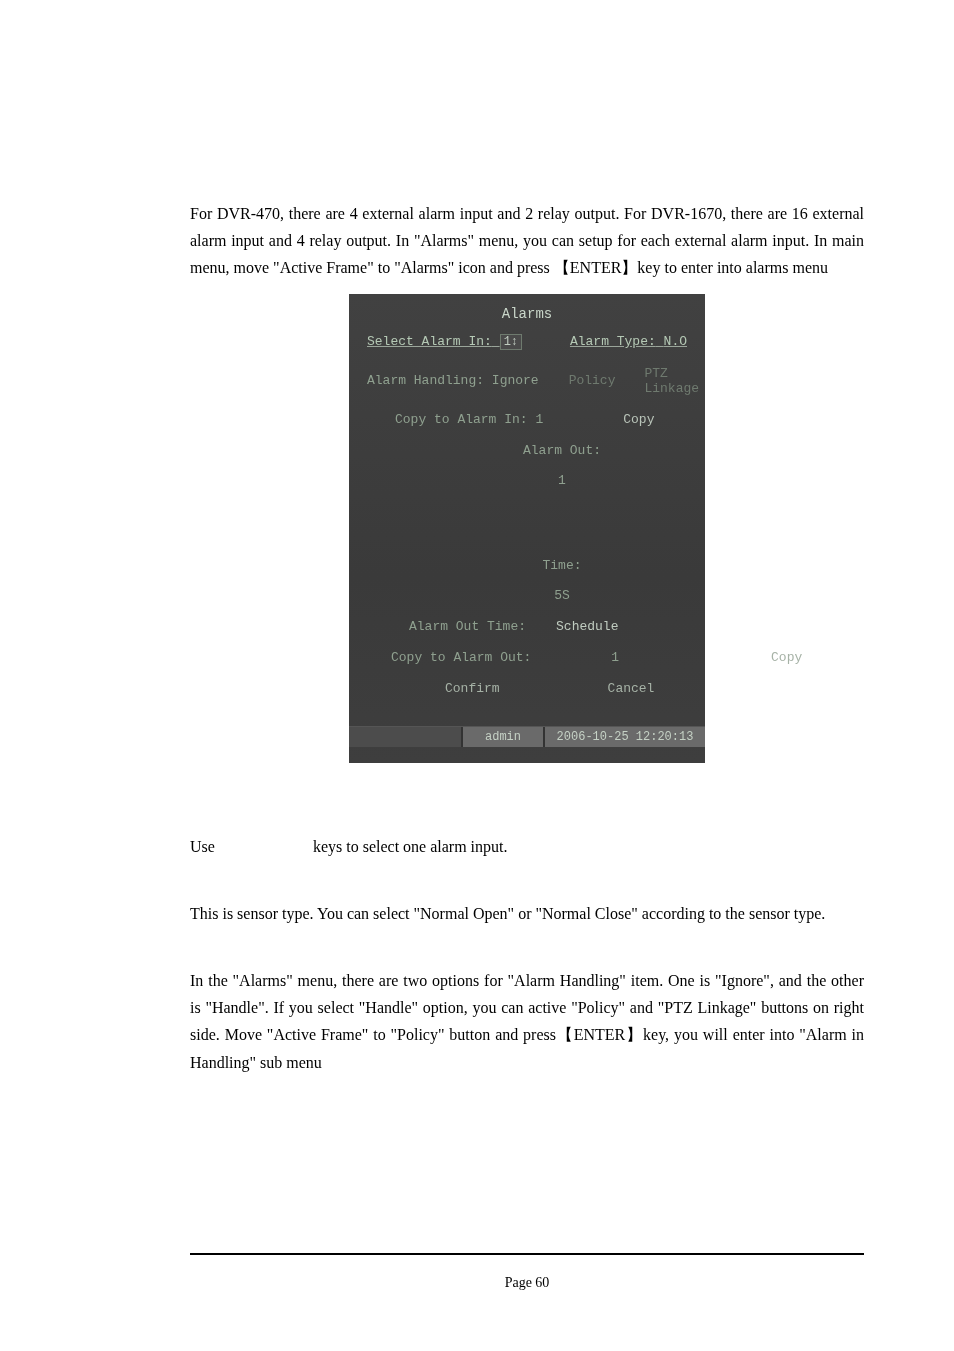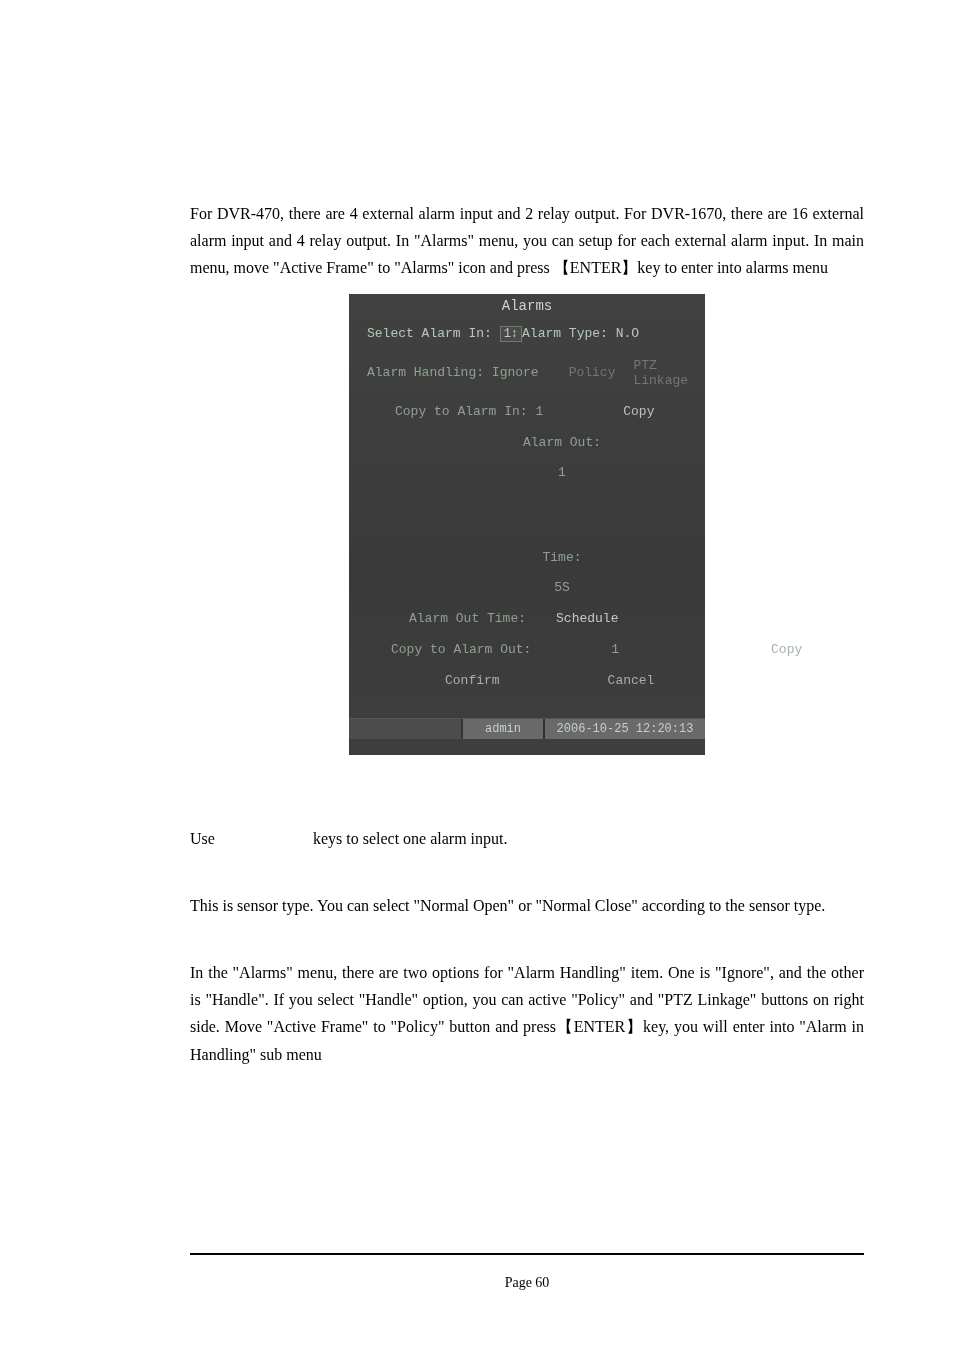--- a/index.html
+++ b/index.html
@@ -25,21 +25,21 @@
     }
     .screenshot-wrap {
       display: flex;
       justify-content: center;
       margin: 12px 0 40px 0;
     }
     .screenshot {
       width: 356px;
       background: #3a3a3a;
       background: linear-gradient(#414141 0%, #3a3a3a 60%, #3e3e3e 100%);
-      padding: 4px 18px 0 18px;
+      padding: 12px 18px 0 18px;
       box-sizing: border-box;
       font-family: "Courier New", monospace;
       font-size: 13px;
       color: #9aa59a;
       position: relative;
     }
     .scr-title {
       text-align: center;
       color: #c9d6c9;
       font-size: 14px;
@@ -120,39 +120,39 @@
 <body>
 
 <div class="page">
 
   <p class="body-text">For DVR-470, there are 4 external alarm input and 2 relay output. For DVR-1670, there are 16 external alarm input and 4 relay output. In "Alarms" menu, you can setup for each external alarm input. In main menu, move "Active Frame" to "Alarms" icon and press 【ENTER】key to enter into alarms menu</p>
 
   <div class="screenshot-wrap">
     <div class="screenshot">
       <div class="scr-title">Alarms</div>
 
-      <div class="scr-row" style="justify-content:flex-start;">
+      <div class="scr-row" style="justify-content:space-between;text-decoration:underline;">
         <div>
           <span class="scr-label scr-hl">Select Alarm In:</span>
           <span class="scr-box">1↕</span>
         </div>
         <div>
           <span class="scr-label scr-hl">Alarm Type:</span>
           <span class="scr-val scr-hl">N.O</span>
         </div>
       </div>
 
       <div class="scr-row">
         <span class="scr-label">Alarm Handling:</span>
         <span>&nbsp;</span>
         <span class="scr-val">Ignore</span>
         <span style="flex:0 0 30px;"></span>
         <span class="scr-btn" style="color:#6f7a6f;">Policy</span>
         <span style="flex:0 0 18px;"></span>
-        <span class="scr-btn" style="color:#6f7a6f;">PTZ Linkage</span>
+        <span class="scr-btn" style="color:#6f7a6f;margin-left:11px;">PTZ Linkage</span>
       </div>
 
       <div class="scr-row" style="padding-left:28px;">
         <span class="scr-label">Copy to Alarm In:</span>
         <span>&nbsp;</span>
         <span class="scr-val">1</span>
         <span style="flex:0 0 80px;"></span>
         <span class="scr-btn" style="color:#b9c4b9;">Copy</span>
       </div>
 

